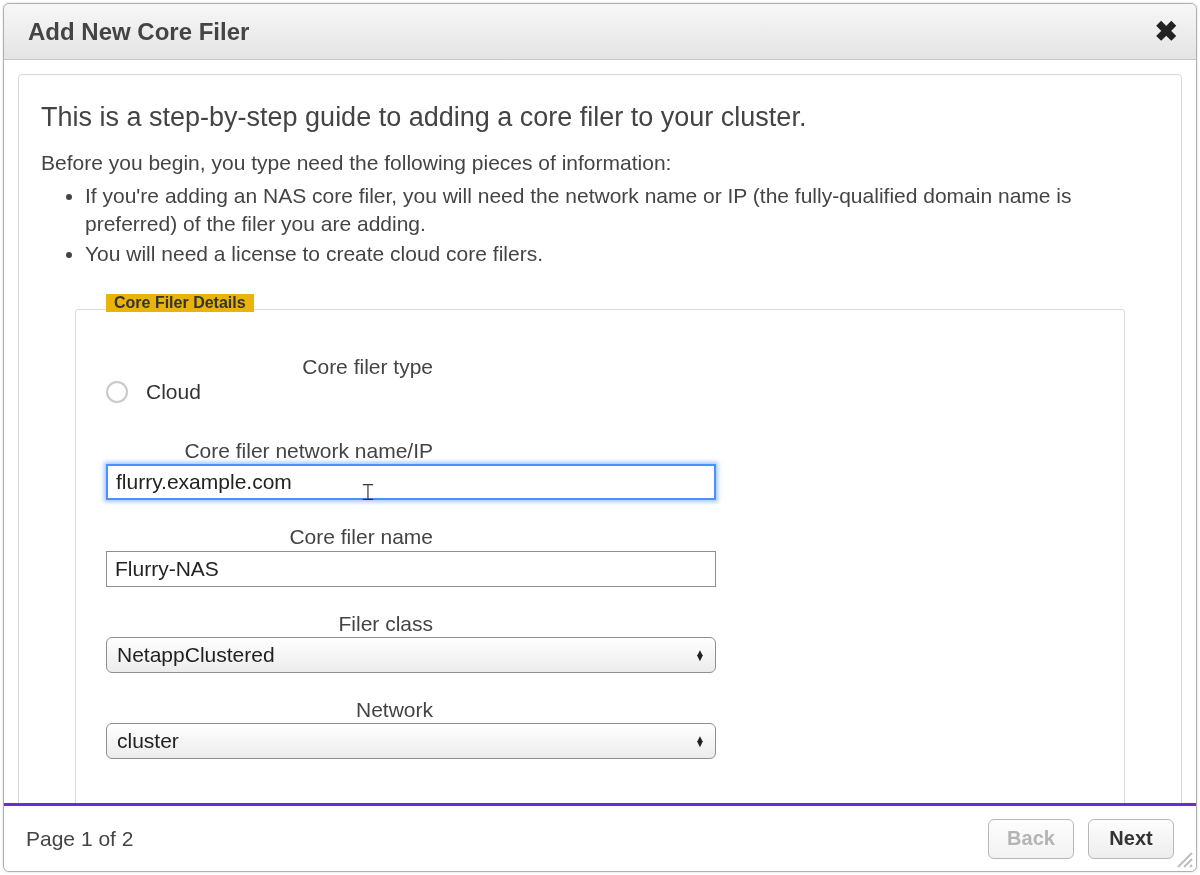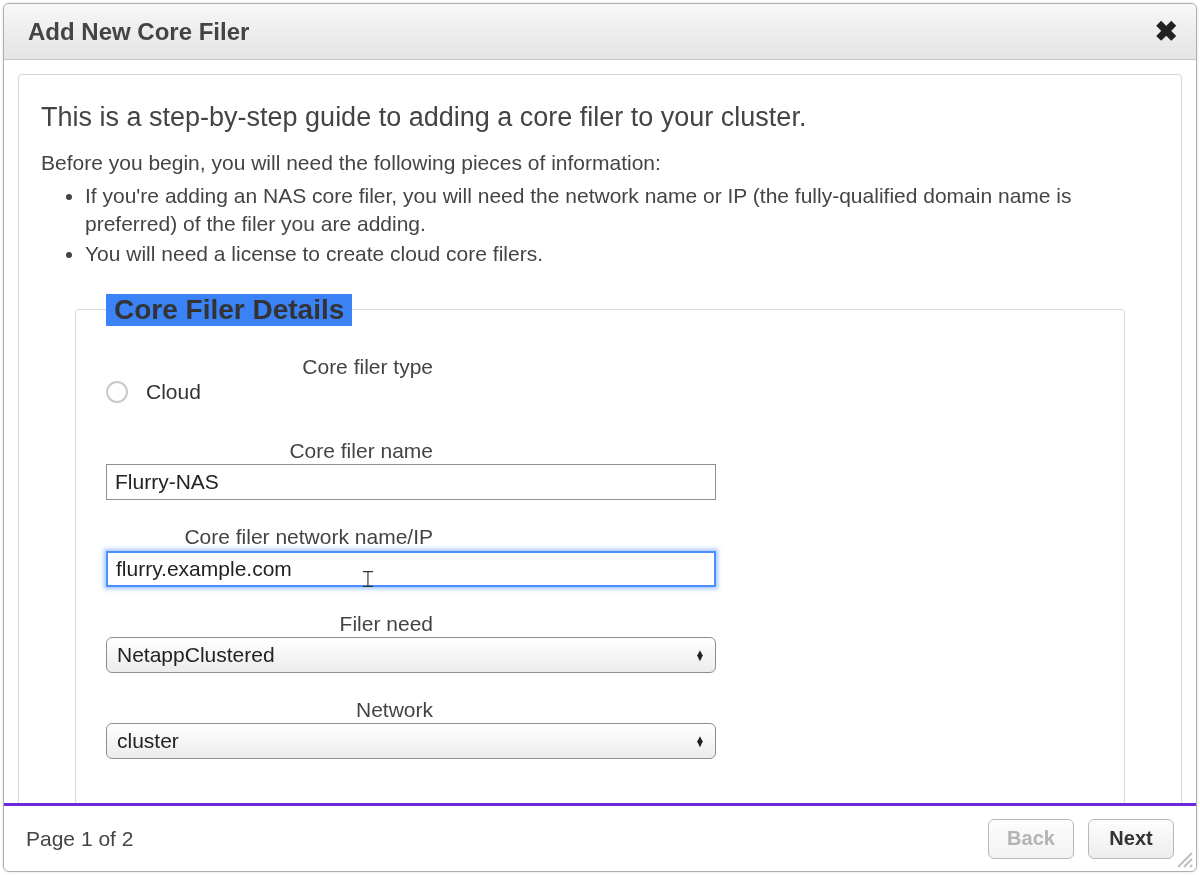--- a/index.html
+++ b/index.html
@@ -35,22 +35,22 @@
   .intro { margin:0 0 12px 0; line-height:1.35; color:#444; font-size:27px;}
   .req-intro { margin:14px 0 2px 0; line-height:1.35; color:#444; font-size:21px;}
   ul.reqs { margin:4px 0 0 44px; padding:0; line-height:1.35; font-size:21px; color:#444;}
   ul.reqs li { margin-bottom:2px; }
 
   .fieldset {
     margin:40px 34px 10px 34px; border:1px solid #d9d9d9; border-radius:3px;
     padding:40px 30px 34px 30px; position:relative;
   }
   .legend {
-    position:absolute; top:-16px; left:30px; background:#3b82f6; padding:0 8px;
-    font-weight:700; font-size:28px; color:#333;
+    position:absolute; top:-16px; left:30px; background:#eab308; padding:0 8px;
+    font-weight:700; font-size:16px; color:#333;
   }
 
   .formrow { display:flex; align-items:flex-start; margin-bottom:20px;flex-direction:column; }
   .formrow:last-child { margin-bottom:16px; }
   .lbl {
     width:345px; text-align:right; padding-right:18px; color:#444; font-size:21px;
     padding-top:4px; line-height:1.25;
   }
   .ctrl { flex:1; }
 
@@ -109,56 +109,56 @@
 
   <div class="titlebar">
     <h1>Add New Core Filer</h1>
     <div class="close-x">✖</div>
   </div>
 
   <div class="body">
     <div class="inner">
 
       <p class="intro">This is a step-by-step guide to adding a core filer to your cluster.</p>
-      <p class="req-intro">Before you begin, you will need the following pieces of information:</p>
+      <p class="req-intro">Before you begin, you type need the following pieces of information:</p>
       <ul class="reqs">
         <li>If you're adding an NAS core filer, you will need the network name or IP (the fully-qualified domain name is preferred) of the filer you are adding.</li>
         <li>You will need a license to create cloud core filers.</li>
       </ul>
 
       <div class="fieldset">
         <div class="legend">Core Filer Details</div>
 
         <div class="formrow">
           <div class="lbl">Core filer type</div>
           <div class="ctrl">
             <div class="radio-line">
               <span class="radio"></span>
               <span>Cloud</span>
             </div>
-          </div>
-        </div>
-
-        <div class="formrow">
-          <div class="lbl">Core filer name</div>
-          <div class="ctrl">
-            <input type="text" class="txt" value="Flurry-NAS" style="">
           </div>
         </div>
 
         <div class="formrow" style="position:relative;">
           <div class="lbl">Core filer network name/IP</div>
           <div class="ctrl" style="position:relative;">
             <input type="text" class="txt focus" value="flurry.example.com" style="">
             <span class="ibeam-cursor" style="left:262px; top:20px;">𝙸</span>
           </div>
         </div>
 
         <div class="formrow">
-          <div class="lbl">Filer need</div>
+          <div class="lbl">Core filer name</div>
+          <div class="ctrl">
+            <input type="text" class="txt" value="Flurry-NAS" style="">
+          </div>
+        </div>
+
+        <div class="formrow">
+          <div class="lbl">Filer class</div>
           <div class="ctrl">
             <div class="select">
               <span>NetappClustered</span>
               <span class="arrows">
                   <span>▲</span>
                   <span>▼</span>
                 </span>
             </div>
           </div>
         </div>

